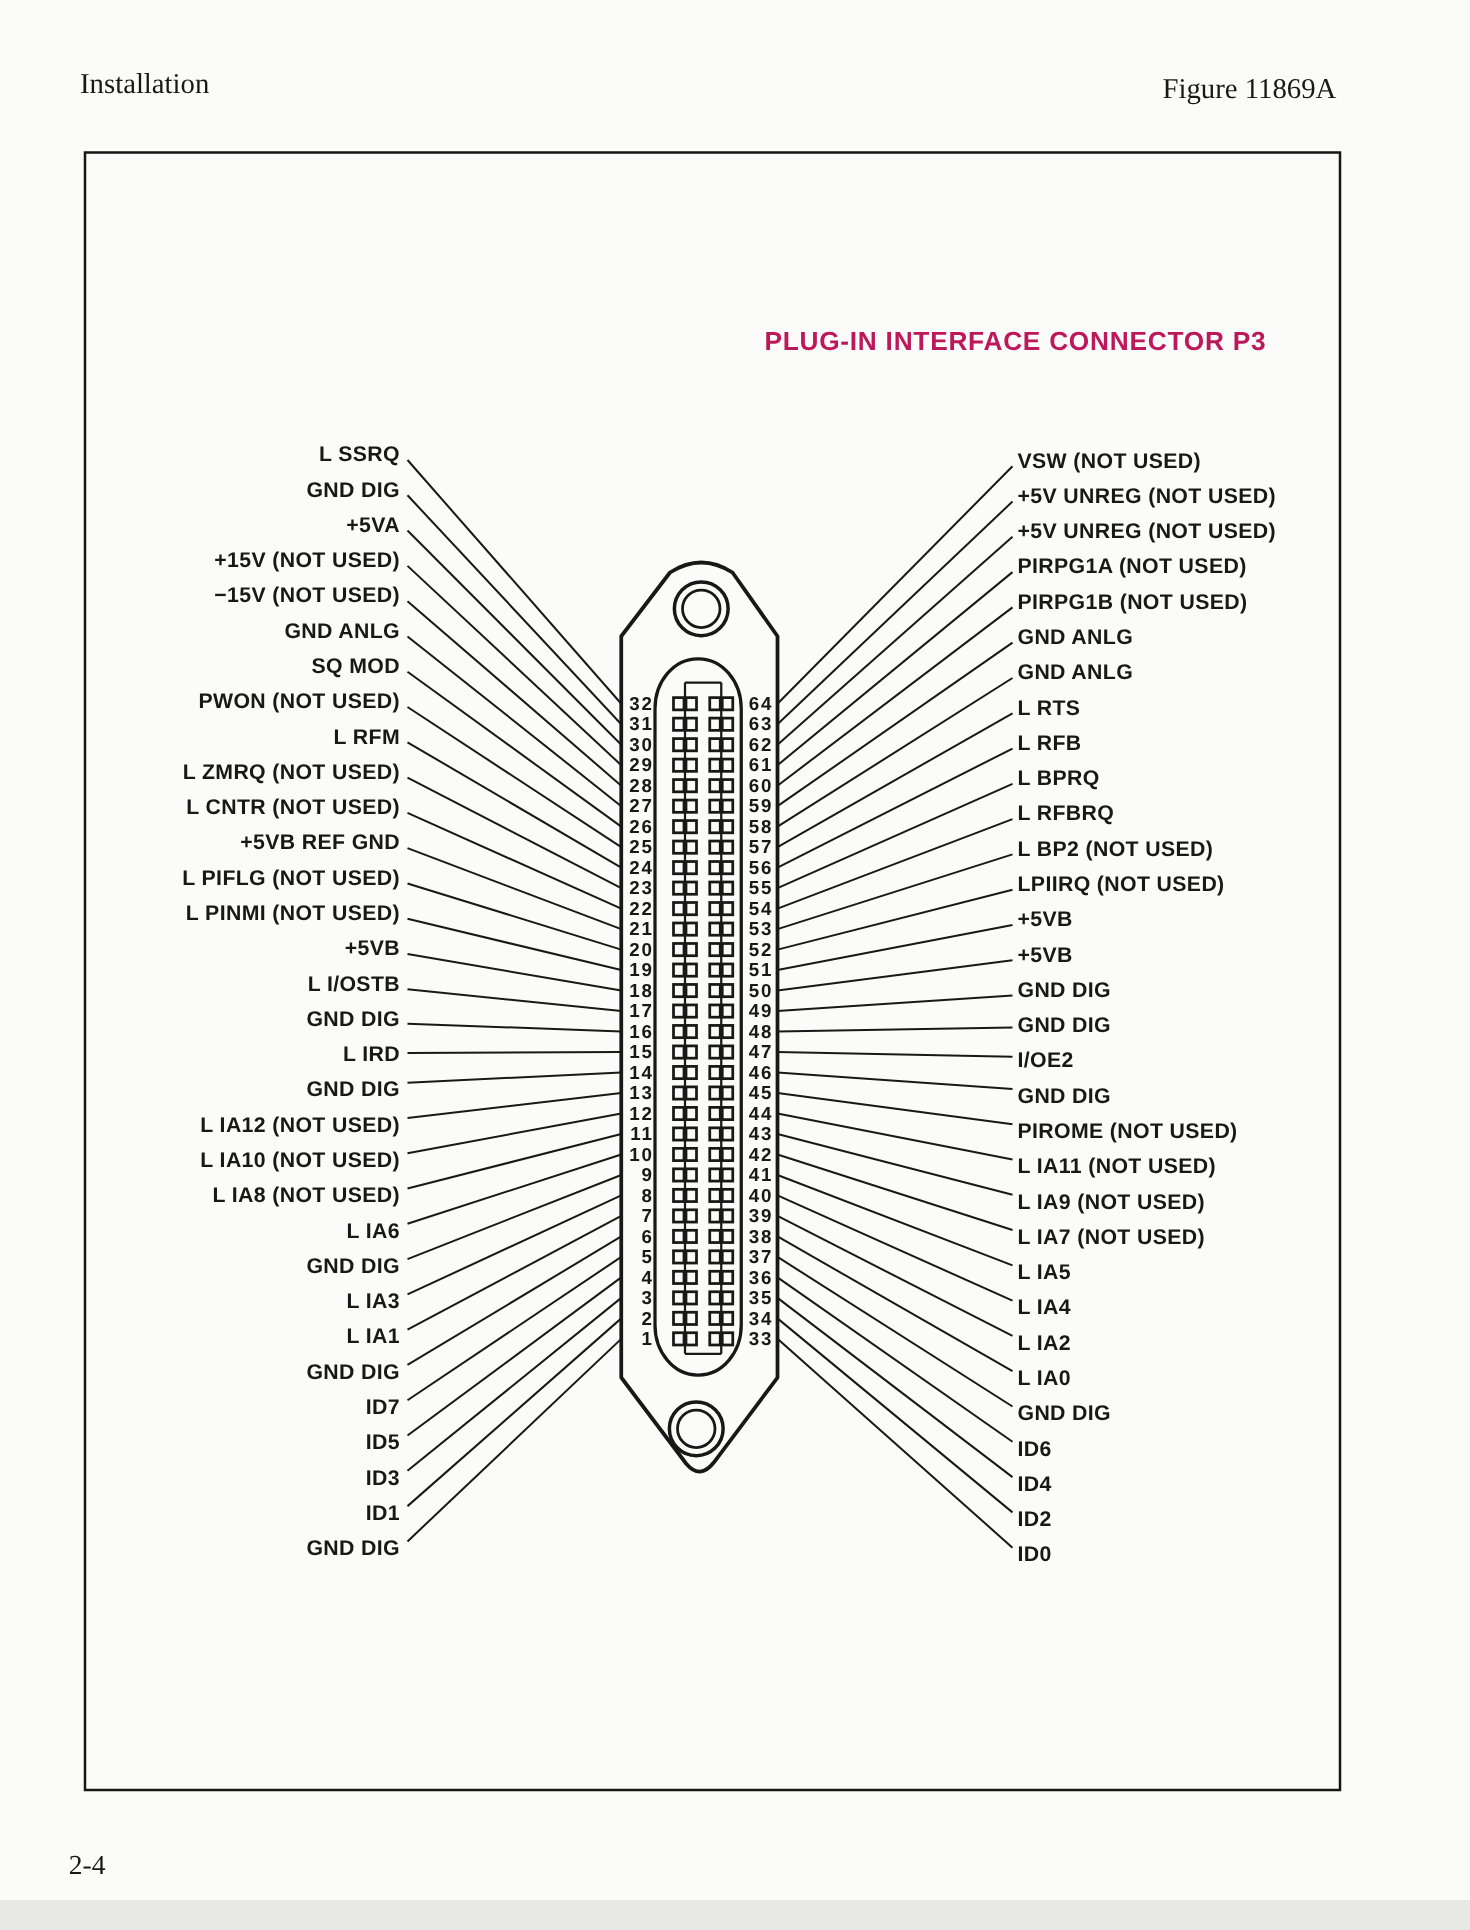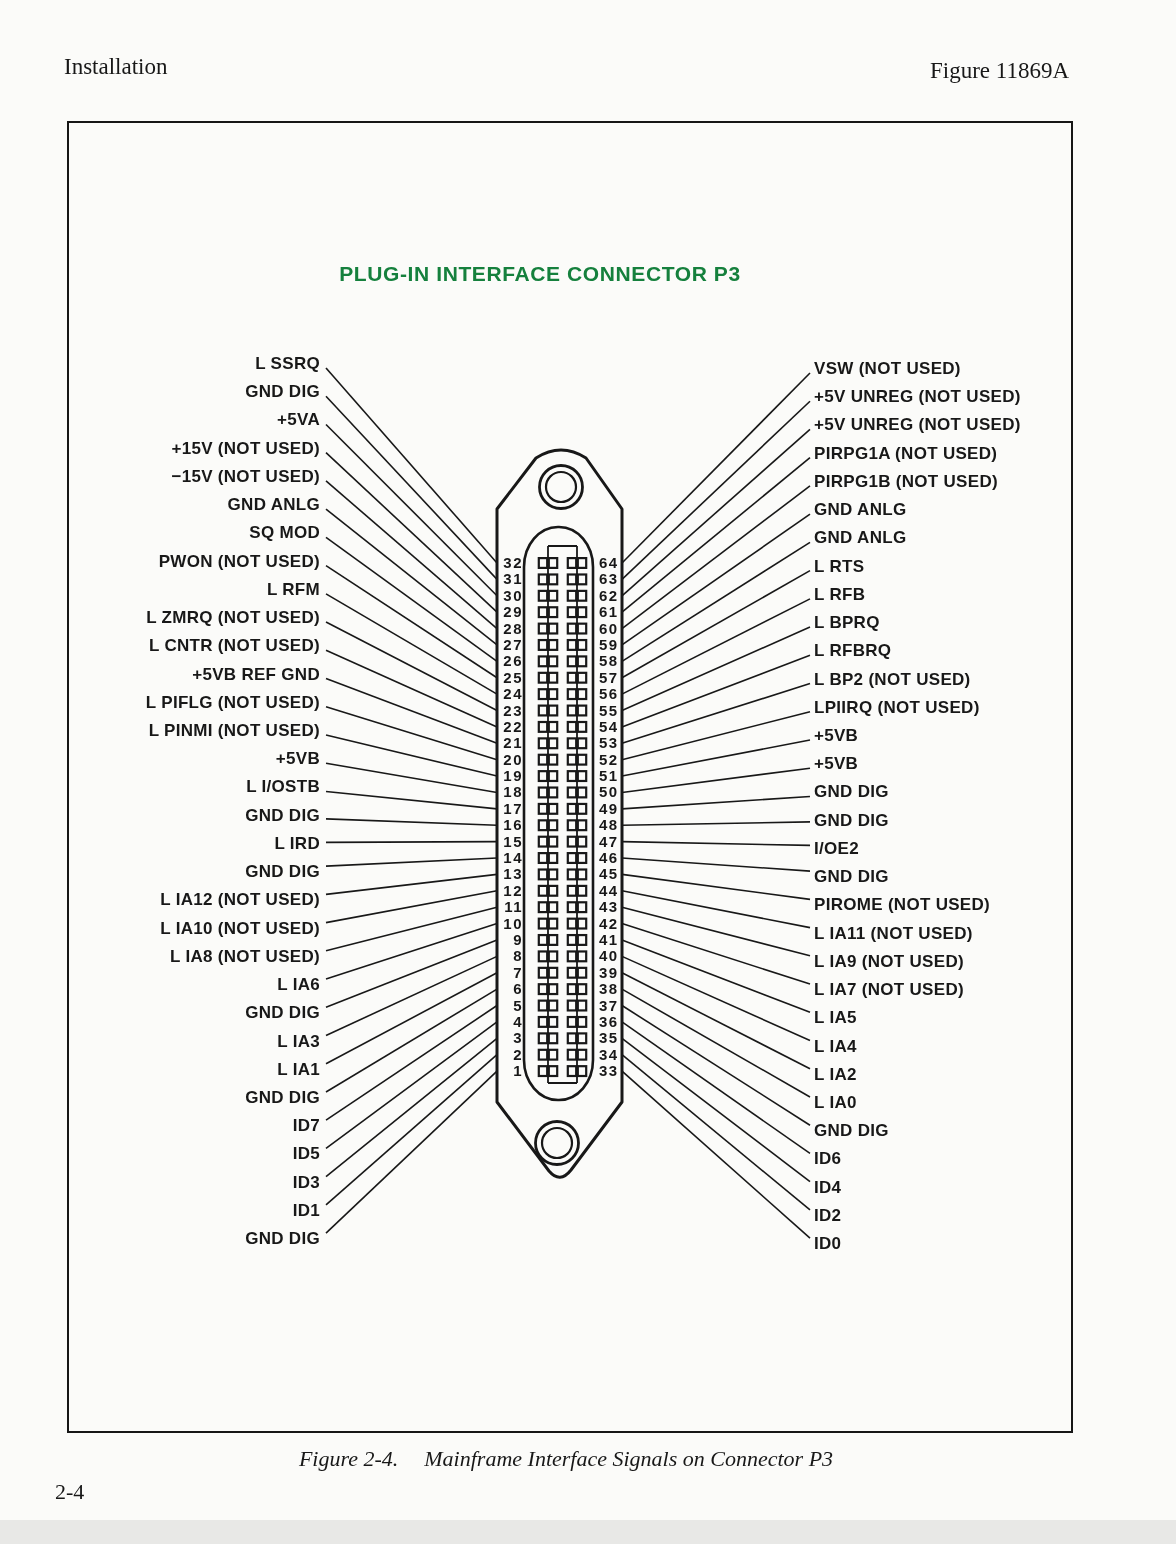--- a/index.html
+++ b/index.html
@@ -8,23 +8,23 @@
     background:#fbfbf9; overflow:hidden; color:#181818;
   }
   .serif { font-family:"Liberation Serif", serif; }
   .header-left  { position:absolute; left:64px;  top:54px; font-size:23px; }
   .header-right { position:absolute; left:930px; top:58px; font-size:23px; }
   .figure-box {
     position:absolute; left:67px; top:121px; width:1006px; height:1312px;
     border:2.5px solid #161616; box-sizing:border-box; background:transparent;
   }
   .figure-title {
-    position:absolute; left:67px; top:262px; width:946px; text-align:center;
+    position:absolute; left:67px; top:262px; width:946px; text-align:right;
     font-family:"Liberation Sans", sans-serif; font-weight:bold;
-    font-size:21px; letter-spacing:0.6px; color:#15803d;
+    font-size:21px; letter-spacing:0.6px; color:#be185d;
   }
   .diagram-svg { position:absolute; left:0; top:0; }
   .caption {
     position:absolute; left:0; top:1446px; width:1132px; text-align:center;
     font-family:"Liberation Serif", serif; font-style:italic; font-size:22px;
   }
   .caption .cap-fig { margin-right:26px; }
   .page-num { position:absolute; left:55px; top:1479px; font-size:22px; }
 
   
@@ -373,18 +373,15 @@
       <rect x="538.8" y="1066.19" width="8.4" height="9.8" fill="#fbfbf9" stroke="#181818" stroke-width="2.2"></rect>
       <rect x="548.8" y="1066.19" width="8.4" height="9.8" fill="#fbfbf9" stroke="#181818" stroke-width="2.2"></rect>
       <rect x="567.8" y="1066.19" width="8.4" height="9.8" fill="#fbfbf9" stroke="#181818" stroke-width="2.2"></rect>
       <rect x="577.8" y="1066.19" width="8.4" height="9.8" fill="#fbfbf9" stroke="#181818" stroke-width="2.2"></rect>
       <text x="523" y="1076.0900000000001" text-anchor="end" class="num">1</text>
       <text x="599" y="1076.0900000000001" text-anchor="start" class="num">33</text>
       <text x="320" y="1244.13" text-anchor="end" class="lbl">GND DIG</text>
       <text x="814" y="1249.13" text-anchor="start" class="lbl">ID0</text>
     </svg>
 
-  <div class="caption">
-    <span class="cap-fig">Figure 2-4.</span><span>Mainframe Interface Signals on Connector P3</span>
-  </div>
 
   <div class="serif page-num">2-4</div>
 </div>
 
 </body></html>

